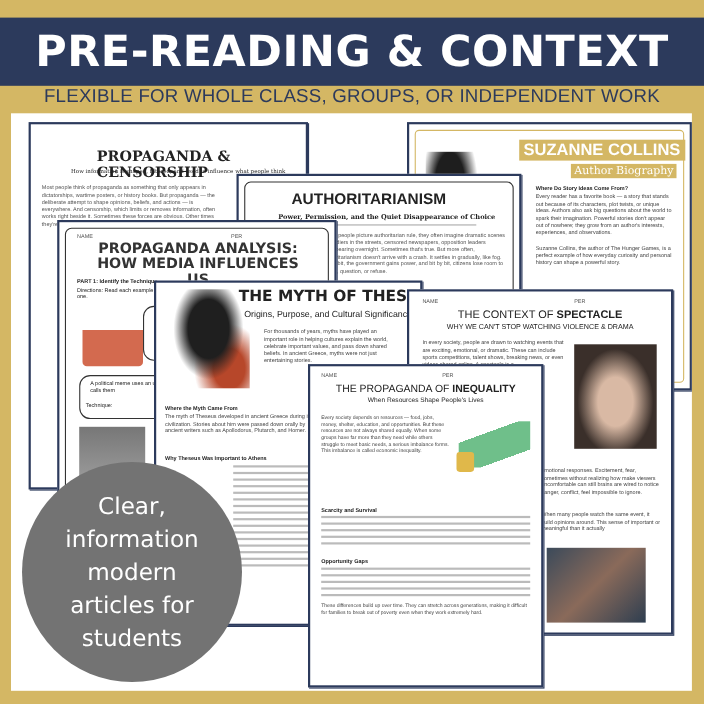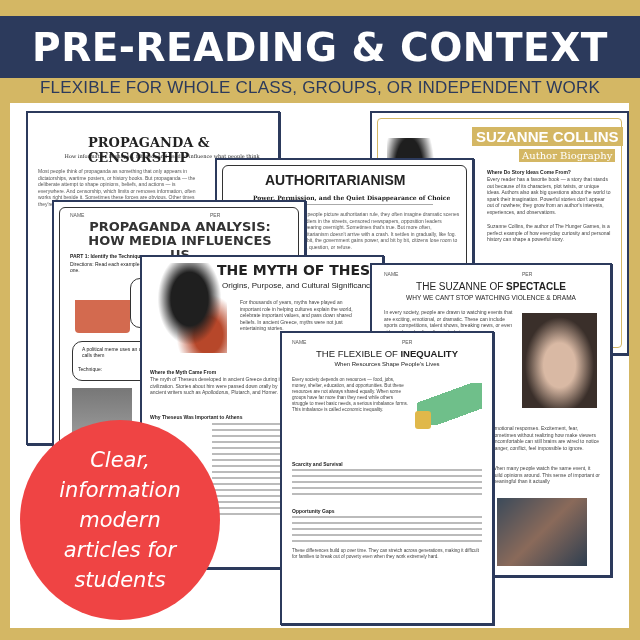--- a/index.html
+++ b/index.html
@@ -8,21 +8,21 @@
   .banner h1{margin:0;color:#fff;font-family:"DejaVu Sans",sans-serif;font-weight:bold;font-size:39px;letter-spacing:0.5px;}
   .sub{position:absolute;left:0;top:68px;width:640px;height:40px;display:flex;align-items:center;justify-content:center;color:#2c3a5c;font-size:17px;font-family:"Liberation Sans",sans-serif;letter-spacing:0.2px;}
   .stage{position:absolute;left:10px;top:103px;width:619px;height:525px;background:#fff;overflow:hidden;}
   .page{position:absolute;background:#fff;border:2px solid #2c3a5c;box-shadow:1px 1px 0 #2c3a5c;overflow:hidden;}
   .inner{position:absolute;inset:5px;border:1.5px solid #333;border-radius:6px;overflow:hidden;background:#fff;}
   .t{position:absolute;color:#222;}
   .lines{position:absolute;}
   .lines div{height:2px;background:#bbb;margin:0 0 4px 0;}
   .nm{position:absolute;font-size:5px;color:#555;}
   .img{position:absolute;}
-  .circle{position:absolute;left:20px;top:420px;width:200px;height:200px;border-radius:50%;background:#ef4444;display:flex;align-items:center;justify-content:center;text-align:center;color:#fff;font-size:21px;line-height:30px;font-family:"DejaVu Sans",sans-serif;font-style:italic;}
+  .circle{position:absolute;left:20px;top:420px;width:200px;height:200px;border-radius:50%;background:#737373;display:flex;align-items:center;justify-content:center;text-align:center;color:#fff;font-size:21px;line-height:30px;font-family:"DejaVu Sans",sans-serif;}
 </style>
 </head>
 <body>
 
 <div class="banner">
   <h1>PRE-READING &amp; CONTEXT</h1>
 </div>
 <div class="sub">FLEXIBLE FOR WHOLE CLASS, GROUPS, OR INDEPENDENT WORK</div>
 
 <div class="stage">
@@ -92,33 +92,33 @@
         <div></div>
         <div></div>
         <div></div>
         <div></div>
       </div>
   </div>
 
   <div class="page" style="left:360px;top:160px;width:238px;height:310px;">
     <div class="nm" style="left:12px;top:6px;">NAME</div>
     <div class="nm" style="left:150px;top:6px;">PER</div>
-    <div class="t" style="left:0;width:238px;top:16px;text-align:center;font-size:10px;"><span>THE SUZANNE OF </span><b>SPECTACLE</b></div>
+    <div class="t" style="left:0;width:238px;top:16px;text-align:center;font-size:10px;"><span>THE CONTEXT OF </span><b>SPECTACLE</b></div>
     <div class="t" style="left:0;width:238px;top:29px;text-align:center;font-size:6.5px;">WHY WE CAN'T STOP WATCHING VIOLENCE &amp; DRAMA</div>
     <div class="t" style="left:12px;top:44px;width:130px;font-size:5px;line-height:6.5px;color:#444;">In every society, people are drawn to watching events that are exciting, emotional, or dramatic. These can include sports competitions, talent shows, breaking news, or even videos shared online. A spectacle is a</div>
     <div class="img" style="left:150px;top:48px;width:75px;height:95px;background:radial-gradient(ellipse at 50% 55%,#d9b9a4 30%,#3a2f2a 65%);"></div>
     <div class="t" style="left:120px;top:160px;width:110px;font-size:5px;line-height:6.5px;color:#444;">emotional responses. Excitement, fear, sometimes without realizing how make viewers uncomfortable can still brains are wired to notice danger, conflict, feel impossible to ignore.</div>
     <div class="t" style="left:120px;top:200px;width:110px;font-size:5px;line-height:6.5px;color:#444;">When many people watch the same event, it build opinions around. This sense of important or meaningful than it actually</div>
     <div class="img" style="left:125px;top:233px;width:90px;height:68px;background:linear-gradient(135deg,#3b4a5a,#8a6a5a 50%,#2e3e50);"></div>
   </div>
 
   <div class="page" style="left:270px;top:228px;width:210px;height:290px;">
     <div class="nm" style="left:10px;top:6px;">NAME</div>
     <div class="nm" style="left:120px;top:6px;">PER</div>
-    <div class="t" style="left:0;width:210px;top:15px;text-align:center;font-size:9.5px;"><span>THE FLEXIBLE OF </span><b>INEQUALITY</b></div>
+    <div class="t" style="left:0;width:210px;top:15px;text-align:center;font-size:9.5px;"><span>THE PROPAGANDA OF </span><b>INEQUALITY</b></div>
     <div class="t" style="left:0;width:210px;top:28px;text-align:center;font-size:6px;">When Resources Shape People's Lives</div>
     <div class="t" style="left:10px;top:44px;width:118px;font-size:4.6px;line-height:6px;color:#444;">Every society depends on resources — food, jobs, money, shelter, education, and opportunities. But these resources are not always shared equally. When some groups have far more than they need while others struggle to meet basic needs, a serious imbalance forms. This imbalance is called economic inequality.</div>
     <div class="img" style="left:135px;top:50px;width:65px;height:42px;background:linear-gradient(160deg,transparent 0 30%,#6fbf8a 30% 75%,transparent 75%);"></div>
     <div class="img" style="left:133px;top:78px;width:16px;height:18px;background:#e0b84a;border-radius:3px;"></div>
     <div class="t" style="left:10px;top:128px;font-size:5px;font-weight:bold;">Scarcity and Survival</div>
     <div class="lines" style="left:10px;top:136px;width:190px;">
         <div></div>
         <div></div>
         <div></div>
         <div></div>

